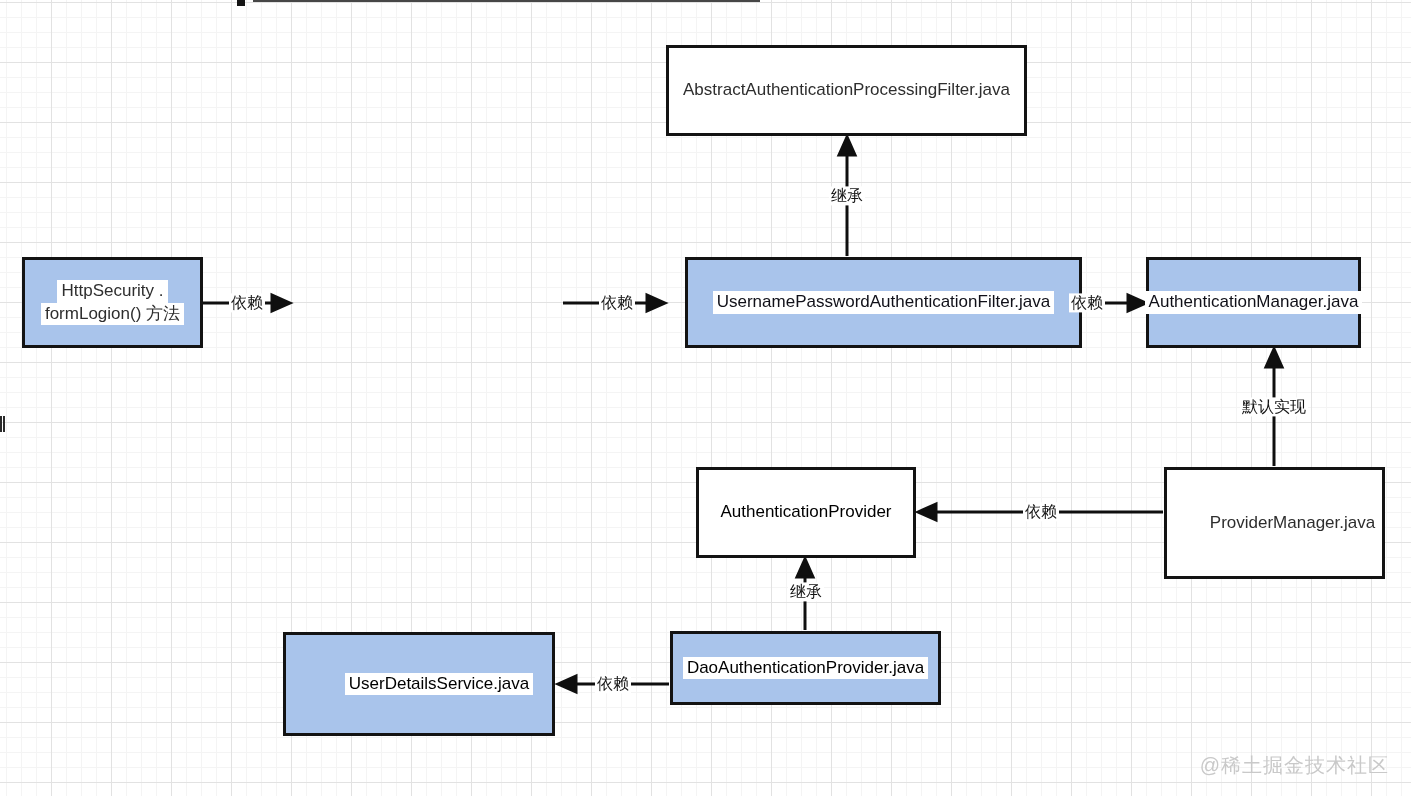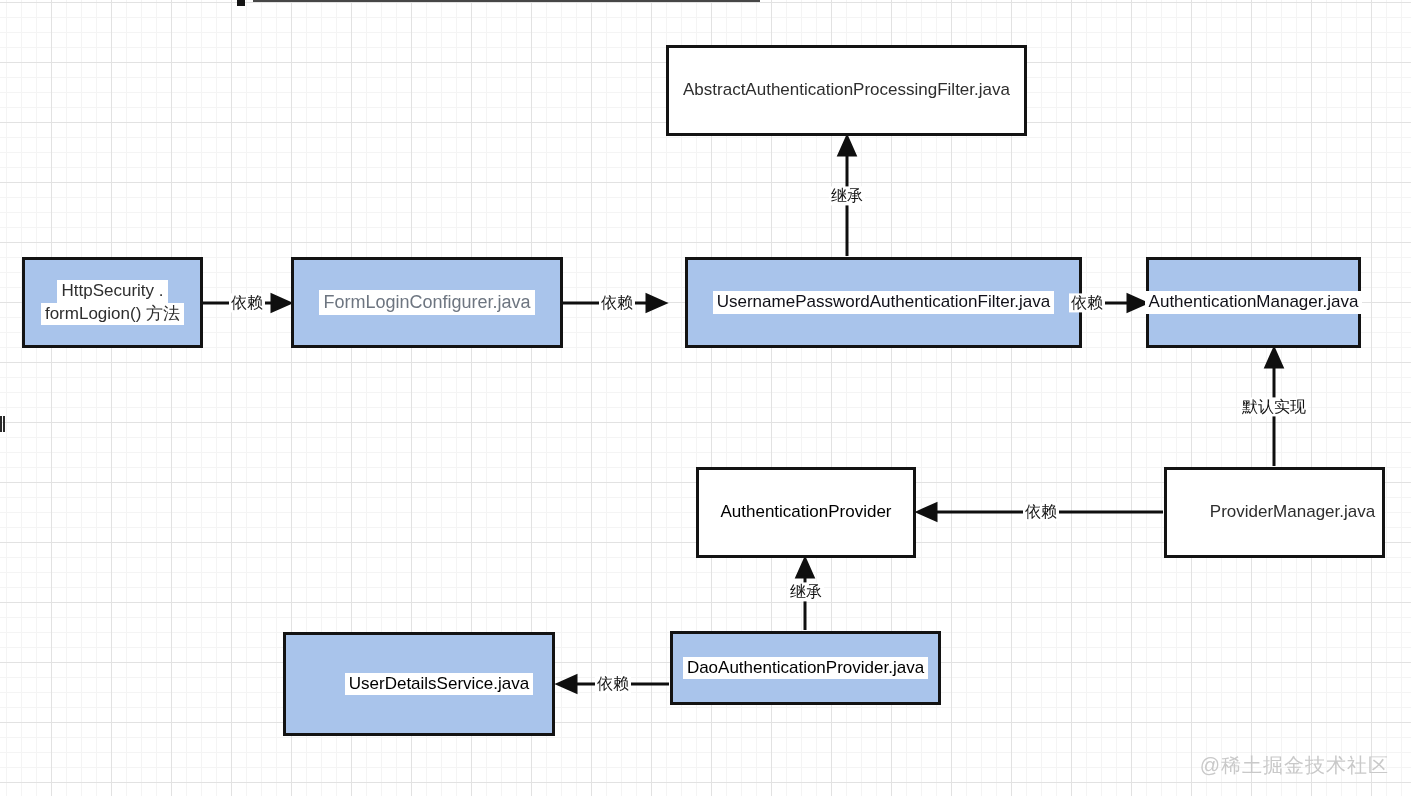--- a/index.html
+++ b/index.html
@@ -100,37 +100,34 @@
 
   <div class="node white" style="left:666px;top:45px;width:361px;height:91px;">
     <span class="t-dark">AbstractAuthenticationProcessingFilter.java</span>
   </div>
 
   <div class="node blue" style="left:22px;top:257px;width:181px;height:91px;">
     <span class="hl t-dark">HttpSecurity .</span>
     <span class="hl t-dark">formLogion() 方法</span>
   </div>
 
-  <div class="node blue" style="left:291px;top:257px;width:272px;height:91px;font-size:18px;">
-    <span class="hl t-gray">FormLoginConfigurer.java</span>
-  </div>
 
   <div class="node blue" style="left:666px;top:257px;width:397px;height:91px;margin-left:19px;">
     <span class="hl t-black">UsernamePasswordAuthenticationFilter.java</span>
   </div>
 
   <div class="node blue" style="left:1146px;top:257px;width:215px;height:91px;">
     <span class="hl t-black">AuthenticationManager.java</span>
   </div>
 
   <div class="node white" style="left:696px;top:467px;width:220px;height:91px;">
     <span class="t-bold">AuthenticationProvider</span>
   </div>
 
-  <div class="node white" style="left:1164px;top:467px;width:221px;height:91px;padding-left:36px;">
+  <div class="node white" style="left:1164px;top:467px;width:221px;height:112px;padding-left:36px;">
     <span class="t-dark">ProviderManager.java</span>
   </div>
 
   <div class="node blue" style="left:283px;top:632px;width:272px;height:104px;padding-left:40px;">
     <span class="hl t-bold">UserDetailsService.java</span>
   </div>
 
   <div class="node blue" style="left:670px;top:631px;width:271px;height:74px;">
     <span class="hl t-bold">DaoAuthenticationProvider.java</span>
   </div>

